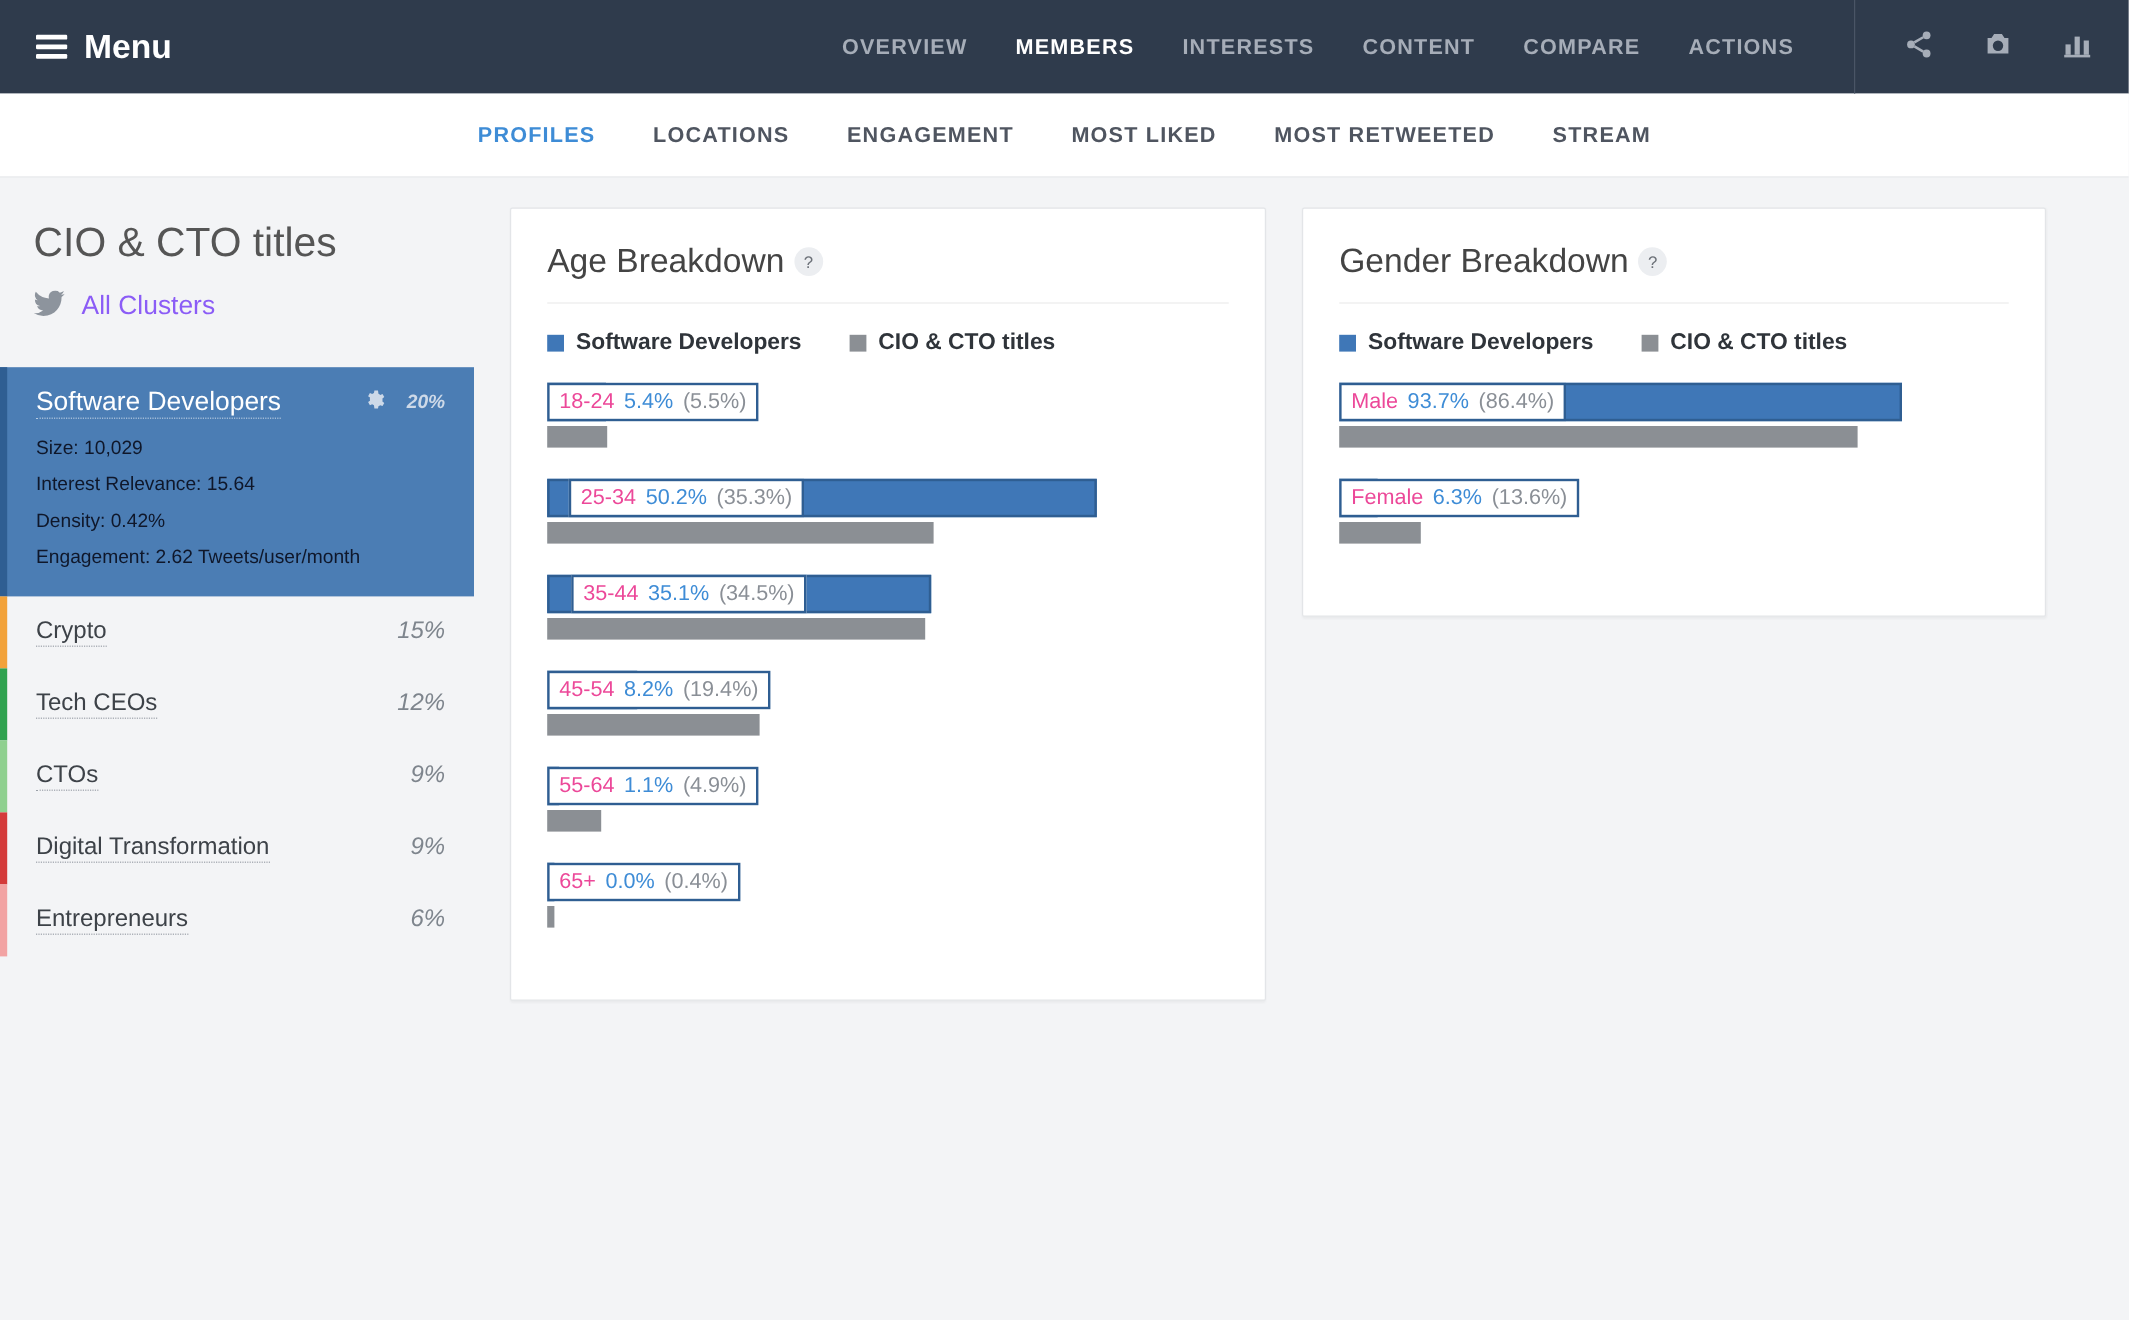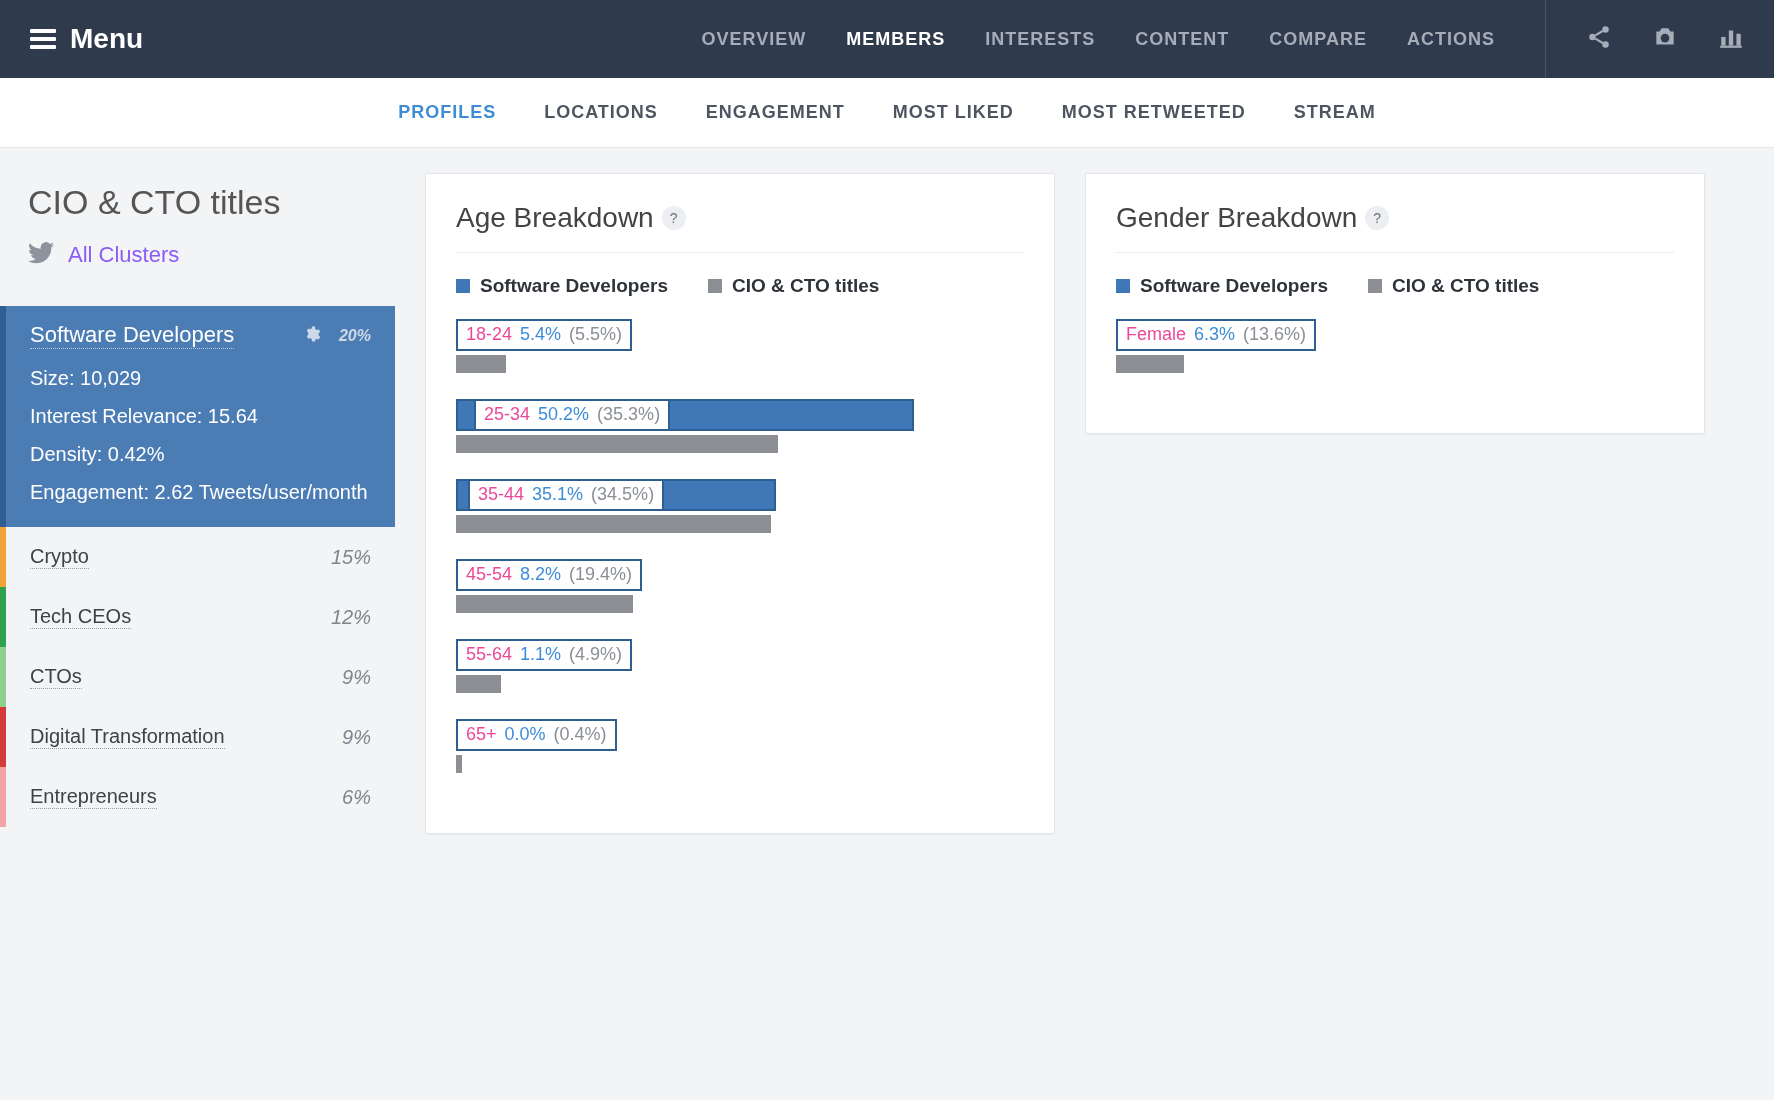--- a/index.html
+++ b/index.html
@@ -52,21 +52,21 @@
   .cluster-list{margin-top:18px;}
   .cluster{display:flex;align-items:center;justify-content:space-between;padding:18px 24px 18px 24px;border-left:6px solid transparent;cursor:pointer;}
   .cluster .name{font-size:20px;color:#3d4248;border-bottom:1px dotted #9aa0a8;}
   .cluster .pct{font-size:20px;font-style:italic;color:#7e858d;}
   .cluster.active{background:var(--side-active);color:#fff;border-left-color:#2f5e92;display:block;padding:16px 24px;}
   .cluster.active .row1{display:flex;align-items:center;justify-content:space-between;}
   .cluster.active .name{color:#fff;font-size:22px;border-bottom:1px dotted rgba(255,255,255,0.6);}
   .cluster.active .pct{color:#cdd9e8;font-style:italic;font-size:16px;font-weight:bold;}
   .cluster.active .gear{color:#cdd9e8;margin-left:auto;margin-right:18px;}
   .cluster.active .gear svg{width:18px;height:18px;fill:#cdd9e8;}
-  .cluster.active .meta{margin-top:10px;font-size:20px;color:#ffffff;line-height:1.9;}
+  .cluster.active .meta{margin-top:10px;font-size:16px;color:#0f172a;line-height:1.9;}
 
   
   .card{background:var(--card);border:1px solid var(--border);border-radius:2px;box-shadow:0 1px 2px rgba(0,0,0,0.04);padding:28px 30px 34px 30px;}
   .card.age{width:630px;}
   .card.gender{width:620px;}
   .card h2{font-size:28px;font-weight:400;color:#444;margin:0 0 18px 0;display:flex;align-items:center;gap:8px;}
   .help{width:24px;height:24px;border-radius:50%;background:#eceef1;color:#6c7178;font-size:14px;display:flex;align-items:center;justify-content:center;cursor:pointer;}
   .card hr{border:none;border-top:1px solid #ececec;margin:0 0 22px 0;}
   .legend{display:flex;gap:40px;font-size:19px;color:#2f343a;margin-bottom:22px;}
   .legend span{display:flex;align-items:center;gap:10px;}
@@ -230,21 +230,21 @@
                   <span class="v1">50.2%</span>
                   <span class="v2">(35.3%)</span>
                 </span>
               </div>
             </div>
             <div class="bar grey" style="width: 321.936px;"></div>
           </div>
           <div class="bars-group">
             <div class="bar-row" style="position: relative;">
               <div class="bar blue" style="width:320.112px"></div>
-              <div class="bar-label" style="left: 12px; top: 16px;">
+              <div class="bar-label" style="left: 0px; top: 16px; padding-left: 20px;">
                 <span class="bar-label-bg">
                   <span class="range">35-44</span>
                   <span class="v1">35.1%</span>
                   <span class="v2">(34.5%)</span>
                 </span>
               </div>
             </div>
             <div class="bar grey" style="width: 314.64px;"></div>
           </div>
           <div class="bars-group">
@@ -301,20 +301,33 @@
             <b>Software Developers</b>
           </span>
         <span>
             <i class="sq grey"></i>
             <b>CIO &amp; CTO titles</b>
           </span>
       </div>
       <div id="gender-bars">
           <div class="bars-group">
             <div class="bar-row" style="position: relative;">
+              <div class="bar blue" style="width:468.5px"></div>
+              <div class="bar-label" style="left: 0px; top: 16px;">
+                <span class="bar-label-bg">
+                  <span class="range">Male</span>
+                  <span class="v1">93.7%</span>
+                  <span class="v2">(86.4%)</span>
+                </span>
+              </div>
+            </div>
+            <div class="bar grey" style="width: 432px;"></div>
+          </div>
+          <div class="bars-group">
+            <div class="bar-row" style="position: relative;">
               <div class="bar blue" style="width:31.5px"></div>
               <div class="bar-label" style="left: 0px; top: 16px;">
                 <span class="bar-label-bg">
                   <span class="range">Female</span>
                   <span class="v1">6.3%</span>
                   <span class="v2">(13.6%)</span>
                 </span>
               </div>
             </div>
             <div class="bar grey" style="width: 68px;"></div>

